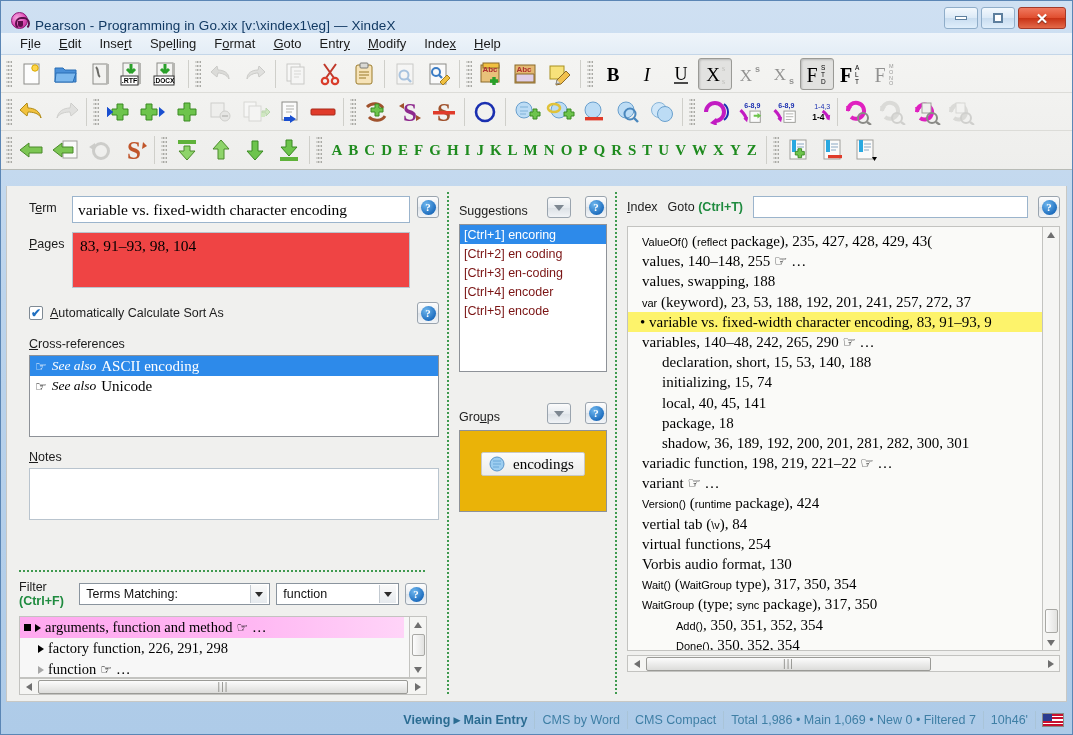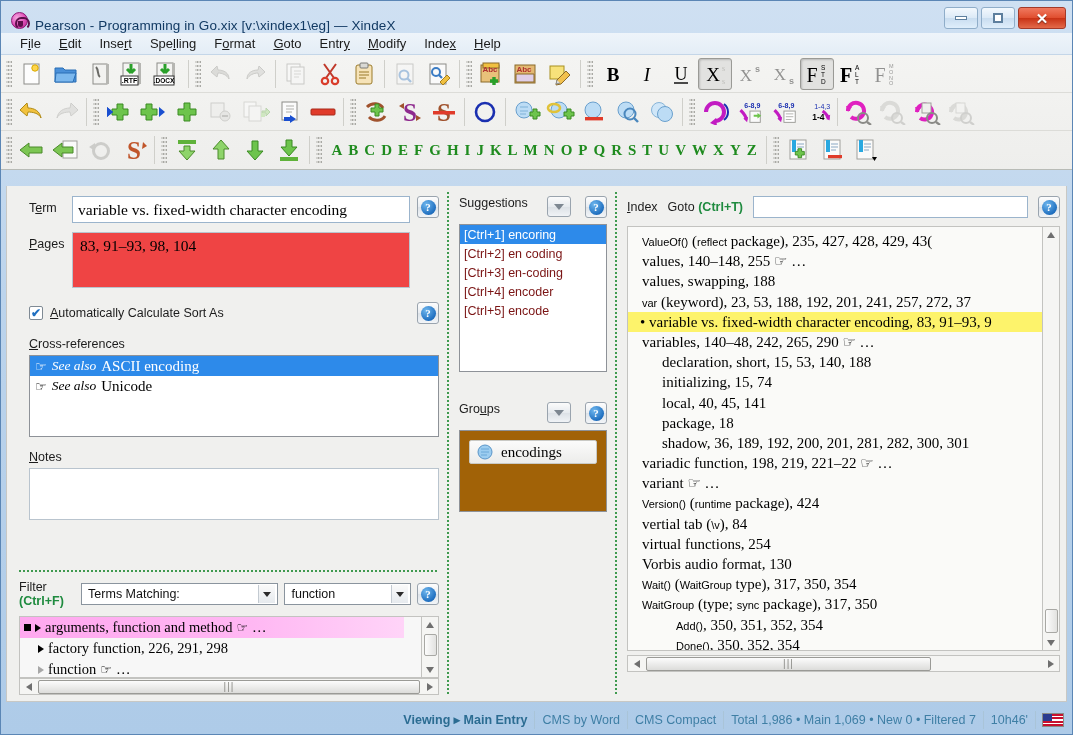--- a/index.html
+++ b/index.html
@@ -199,21 +199,21 @@
     padding: 0 5px; font-family:"Liberation Serif", serif; font-size:15px;
     cursor:pointer; white-space:nowrap;
   }
   .xref-item.sel { background:#2d8aea; color:#fff; }
   .xref-item .ital { font-style: italic; font-size:13.5px; }
   .hand { font-size:13px; line-height:1; }
 
   #notes-box { height: 52px; background:#fff; border:1px solid #b9c4ce; }
 
   
-  #filter-area { position:absolute; left:12px; right:8px; bottom: 6px; }
+  #filter-area { position:absolute; left:12px; right:20px; bottom: 6px; }
   .hdotted {
     height: 2px; margin: 4px 0 8px 0;
     background-image: linear-gradient(90deg,#3f9a4f 50%, transparent 0);
     background-size: 4px 2px;
   }
   .filter-row { display:flex; align-items:center; gap:6px; }
   .combo {
     height: 22px; border:1px solid #8a949e; background:#fff;
     display:flex; align-items:center; justify-content:space-between;
     padding: 0 2px 0 6px; font-size:12.5px; color:#111; cursor:pointer;
@@ -273,29 +273,29 @@
   .hsb .lf { width:0;height:0;border-top:4px solid transparent;border-bottom:4px solid transparent;border-right:6px solid #6f6f6f;}
   .hsb .rt { width:0;height:0;border-top:4px solid transparent;border-bottom:4px solid transparent;border-left:6px solid #6f6f6f;}
   .hsb-thumb {
     height:14px; background: linear-gradient(180deg,#fcfcfc,#dcdcda);
     border:1px solid #9a9a96; border-radius:2px; cursor:pointer;
     display:flex; align-items:center; justify-content:center;
     color:#8a8a86; font-size:10px; letter-spacing:1px;
   }
 
   
-  .panel-head { display:flex; align-items:flex-start; gap:14px; }
+  .panel-head { display:flex; align-items:flex-end; gap:14px; }
   .panel-head .ttl { font-size:12.5px; color:#1c1c1c; flex:1; }
   #sugg-list { height: 148px; margin-top: 6px; background:#fff; border:1px solid #8e9298; overflow:hidden; }
   .sugg-item {
     height: 19px; display:flex; align-items:center; padding:0 4px;
     font-size:12.5px; color:#7a1414; cursor:pointer; white-space:nowrap;
   }
   .sugg-item.sel { background:#2d8aea; color:#fff; }
-  #groups-list { height: 82px; margin-top: 6px; background:#a16207; border:1px solid #8e9298; overflow:hidden; padding:9px; }
+  #groups-list { height: 82px; margin-top: 6px; background:#eab308; border:1px solid #8e9298; overflow:hidden; padding:21px; }
   .group-item {
     height: 24px; display:flex; align-items:center; gap:7px; padding: 0 6px;
     border:1px solid #c9c9c5; border-radius:2px;
     background: linear-gradient(180deg,#fbfbfb,#ececea);
     font-family:"Liberation Serif", serif; font-size:15px; color:#000; cursor:pointer;
   }
 
   
   #index-head { display:flex; align-items:center; gap:10px; }
   #goto-input {

